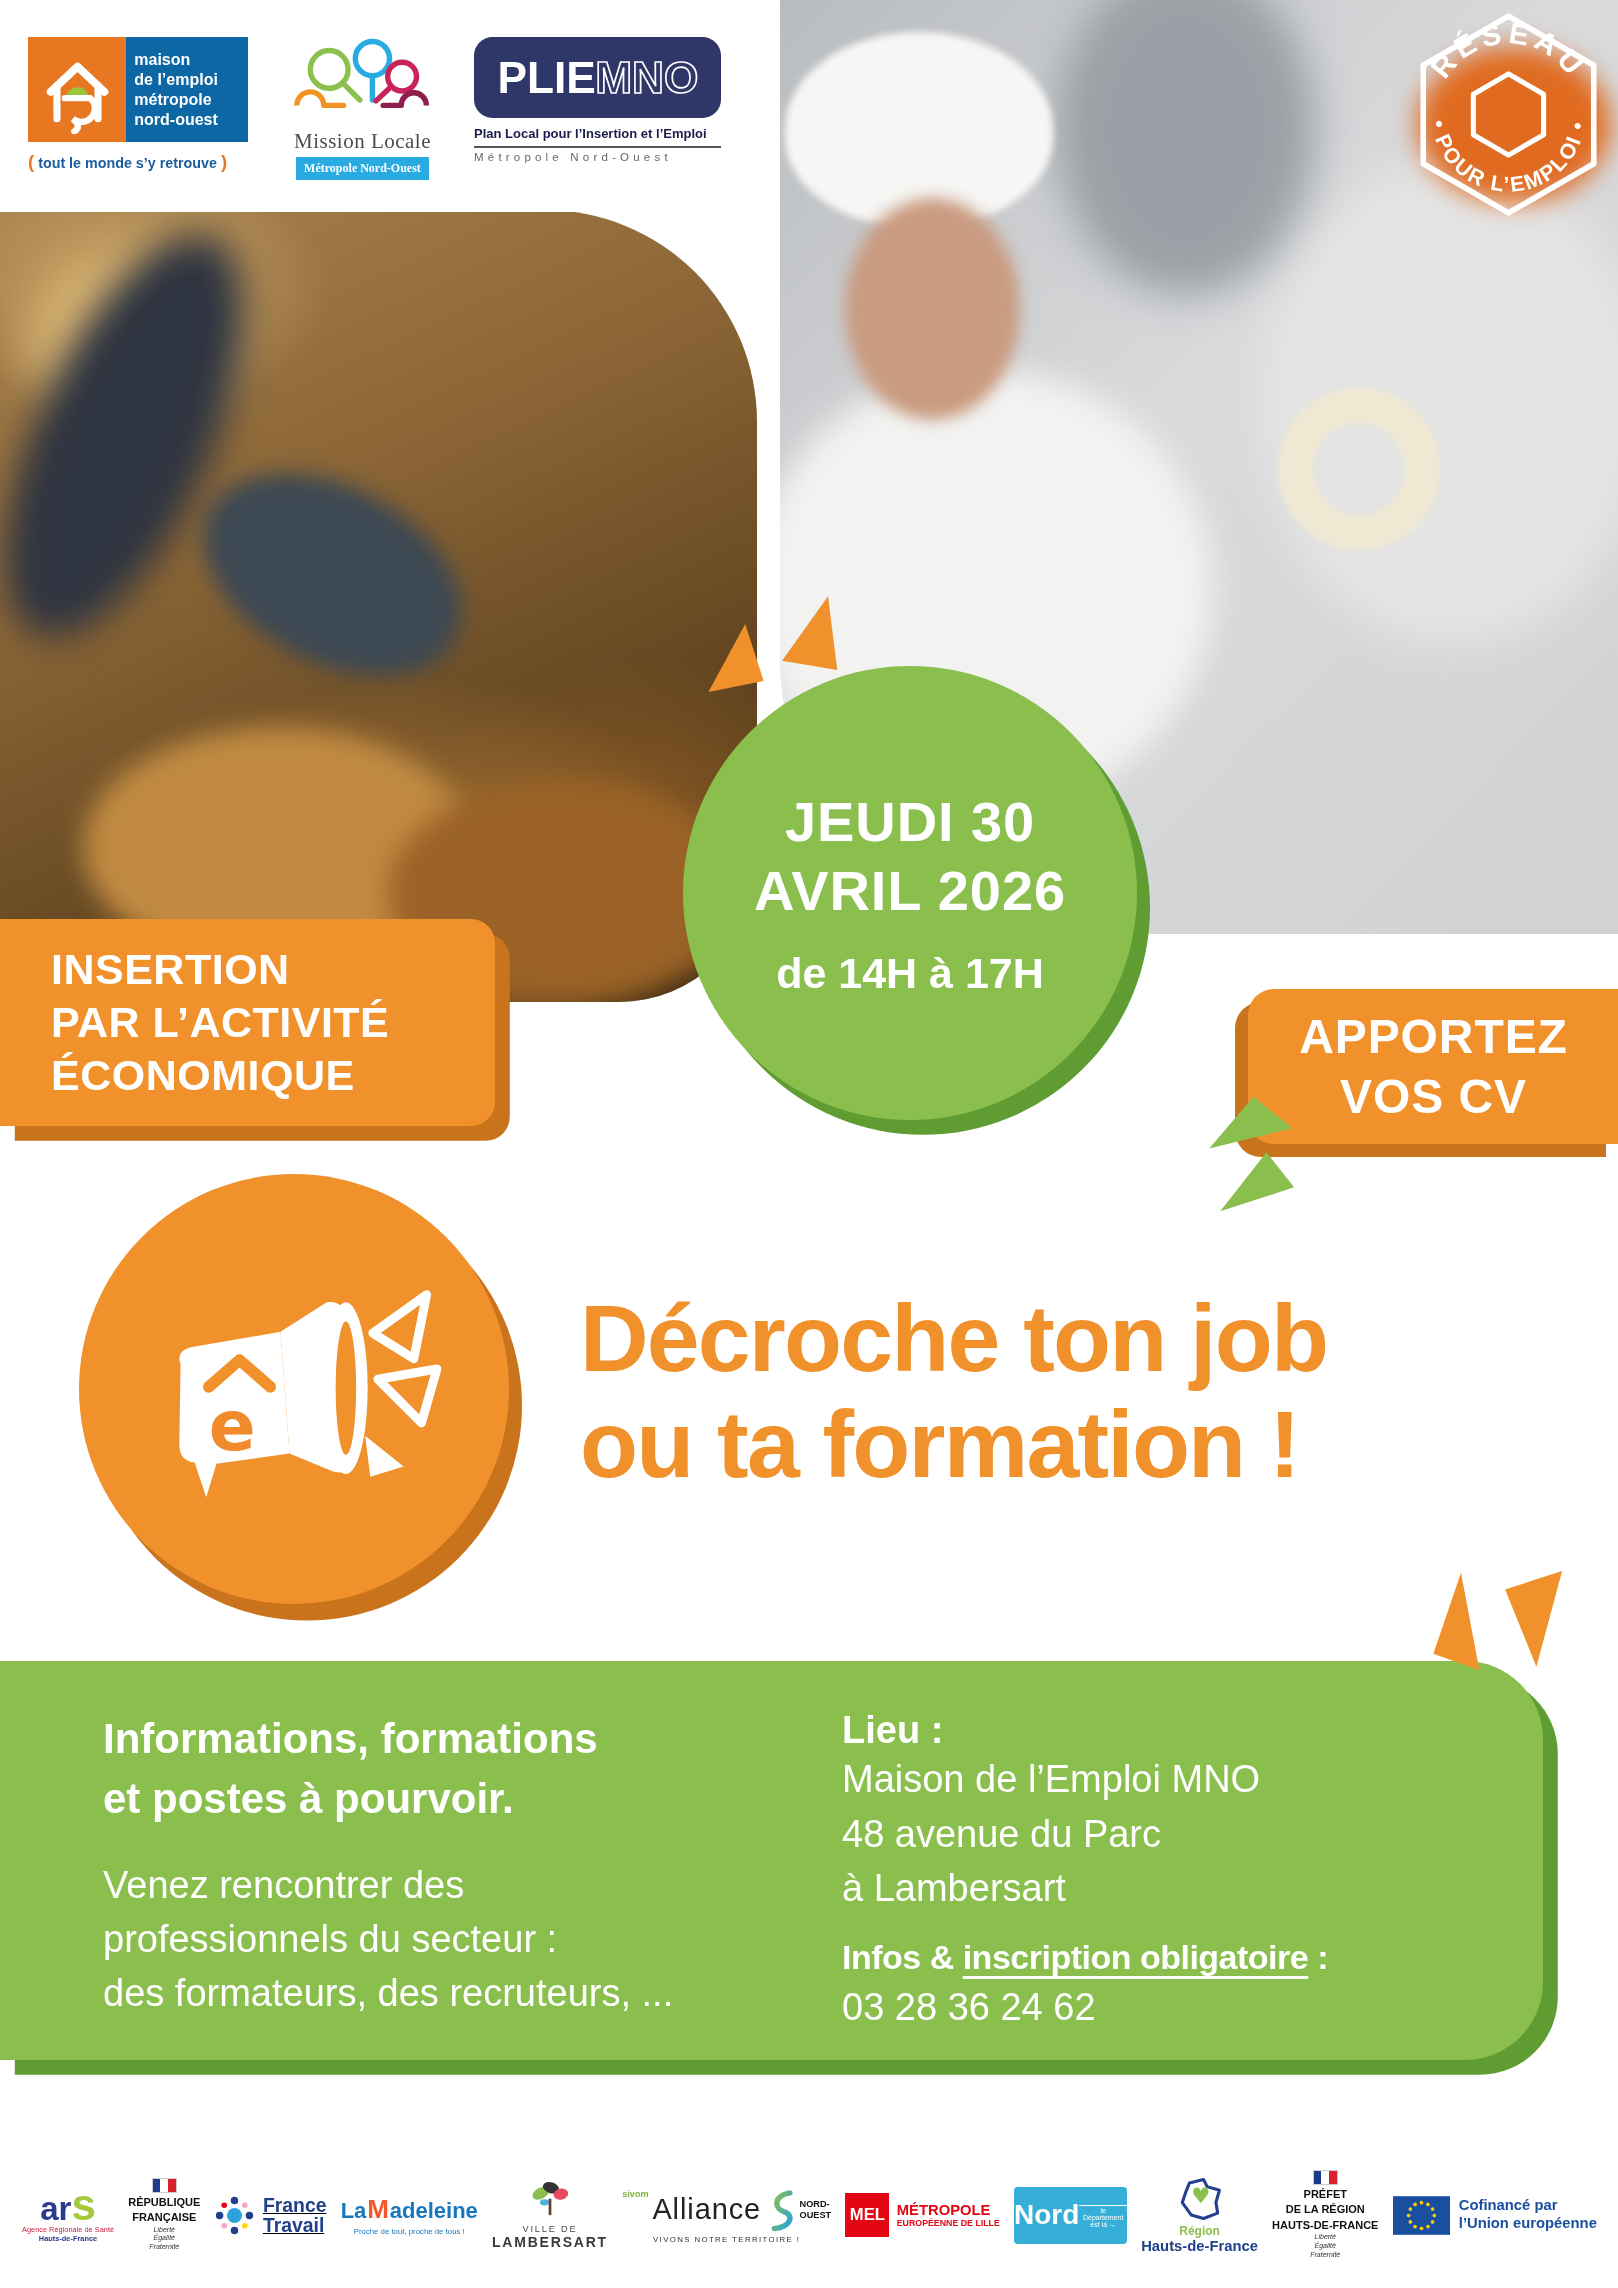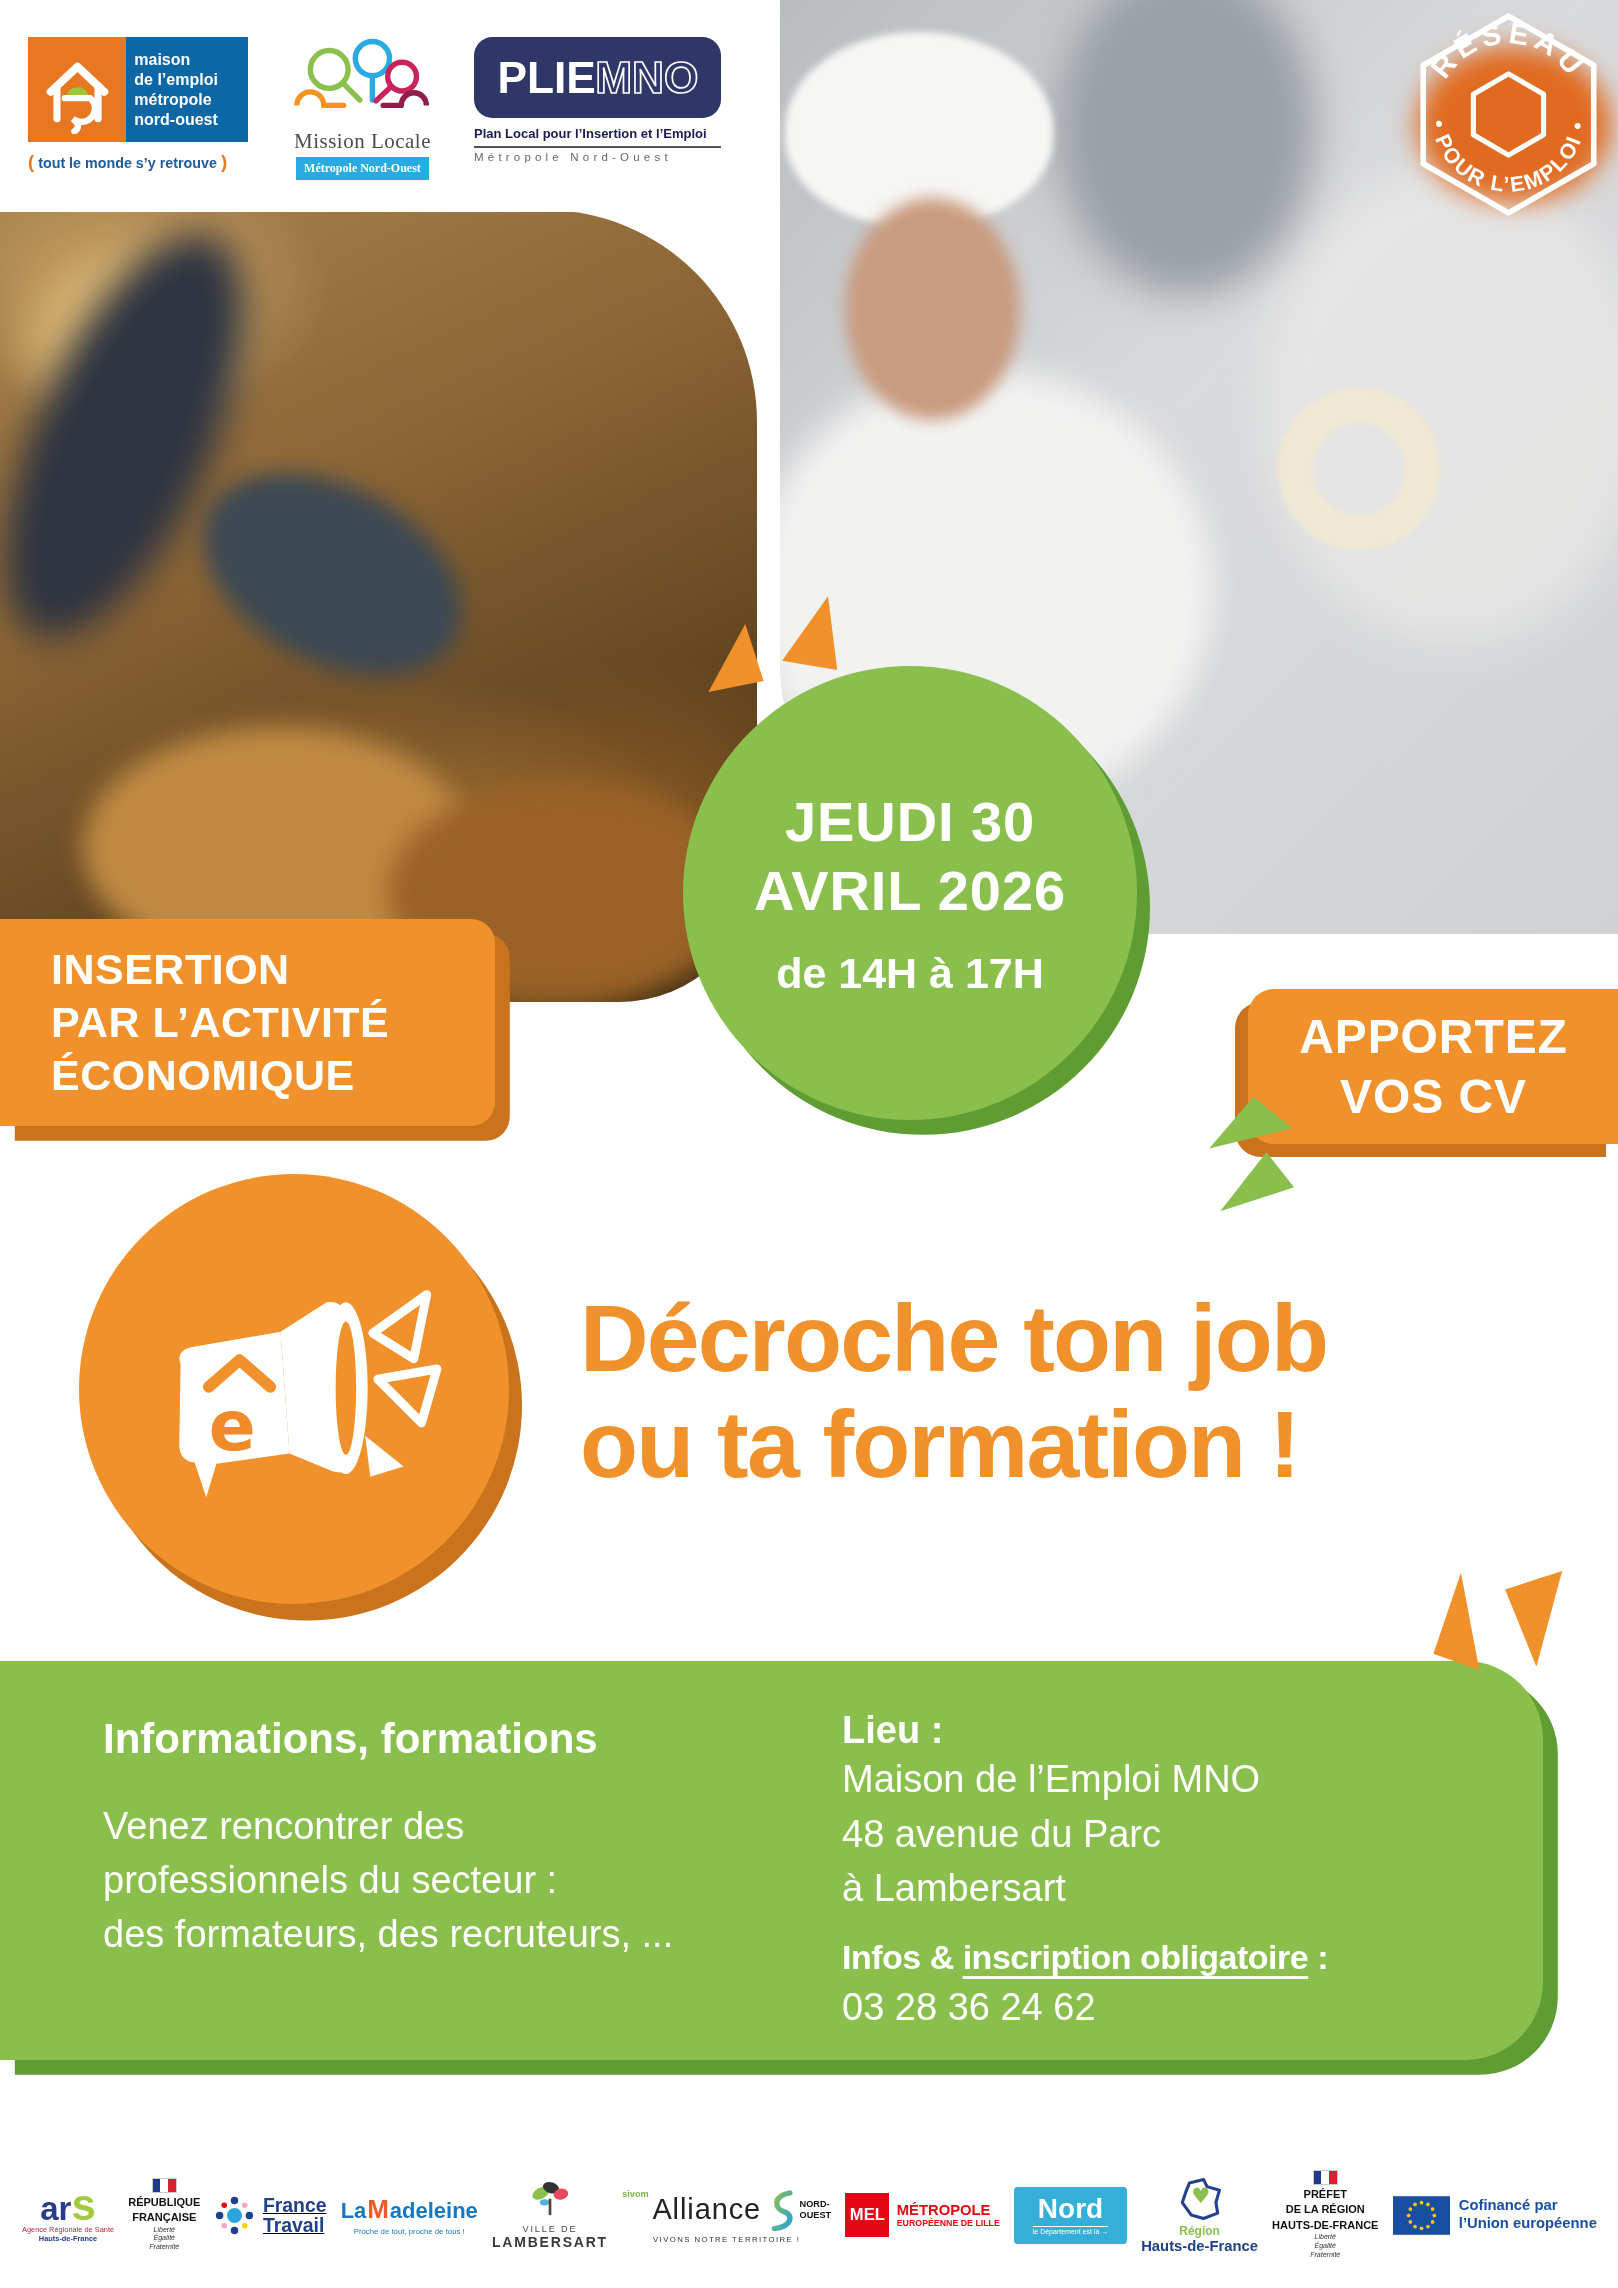--- a/index.html
+++ b/index.html
@@ -128,21 +128,21 @@
   .p-al .row{display:flex; align-items:center; gap:3.7px;}
   .p-al .sivom{font-size:9.2px; color:#7CB342; font-weight:bold; align-self:flex-start; margin-top:3.7px;}
   .p-al .name{font-size:29px; color:#222; letter-spacing:0.9px; font-weight:400;}
   .p-al .no{font-size:9.2px; font-weight:800; color:#111; text-align:left; line-height:1.1;}
   .p-al .sub{font-size:7.8px; letter-spacing:1.4px; color:#333; margin-top:1.8px;}
   .p-mel{flex-direction:row; gap:7.4px;}
   .p-mel .sq{width:44px; height:44px; background:#E30613; color:#fff; font-weight:800; font-size:16.6px; display:flex; align-items:center; justify-content:center;}
   .p-mel .txt{text-align:left; color:#E30613;}
   .p-mel .t1{font-size:14.8px; font-weight:800; line-height:1.1;}
   .p-mel .t2{font-size:8.8px; font-weight:bold;}
-  .p-nord .box{width:113px; height:57px; background:#35AFD8; border-radius:3.7px; color:#fff; display:flex; flex-direction:column; align-items:center; justify-content:center;}
+  .p-nord .box{width:113px; height:57px; background:#35AFD8; border-radius:3.7px; color:#fff; display:flex; align-items:center; justify-content:center;}
   .p-nord .n{font-size:28px; font-weight:800; line-height:1;}
   .p-nord .d{font-size:7px; margin-top:2.8px; border-top:0.9px solid #fff; padding-top:1.8px;}
   .p-rhf .t1{font-size:12px; font-weight:bold; color:#8CC04E; margin-top:1.8px;}
   .p-rhf .t2{font-size:14.8px; font-weight:800; color:#20418A;}
   .p-eu{flex-direction:row; gap:9.2px;}
   .p-eu .txt{text-align:left; color:#1A4FA0; font-size:14.8px; font-weight:bold; line-height:1.2;}
 </style>
 </head>
 <body>
 
@@ -284,20 +284,21 @@
 
   <svg class="tri-accent" style="left:1426px; top:1571px;" width="138" height="103" viewBox="0 0 150 112">
     <polygon points="38,2 58,108 8,90" fill="#F0912B"></polygon>
     <polygon points="86,20 148,0 120,104" fill="#F0912B"></polygon>
   </svg>
 
   <div class="green-panel">
     <div class="panel-left">
       <div class="heading">
         <div>Informations, formations</div>
+        <div>et postes à pourvoir.</div>
       </div>
       <div class="body">
         <div>Venez rencontrer des</div>
         <div>professionnels du secteur :</div>
         <div>des formateurs, des recruteurs, ...</div>
       </div>
     </div>
     <div class="panel-right">
       <div class="place-label">Lieu :</div>
       <div class="addr">

